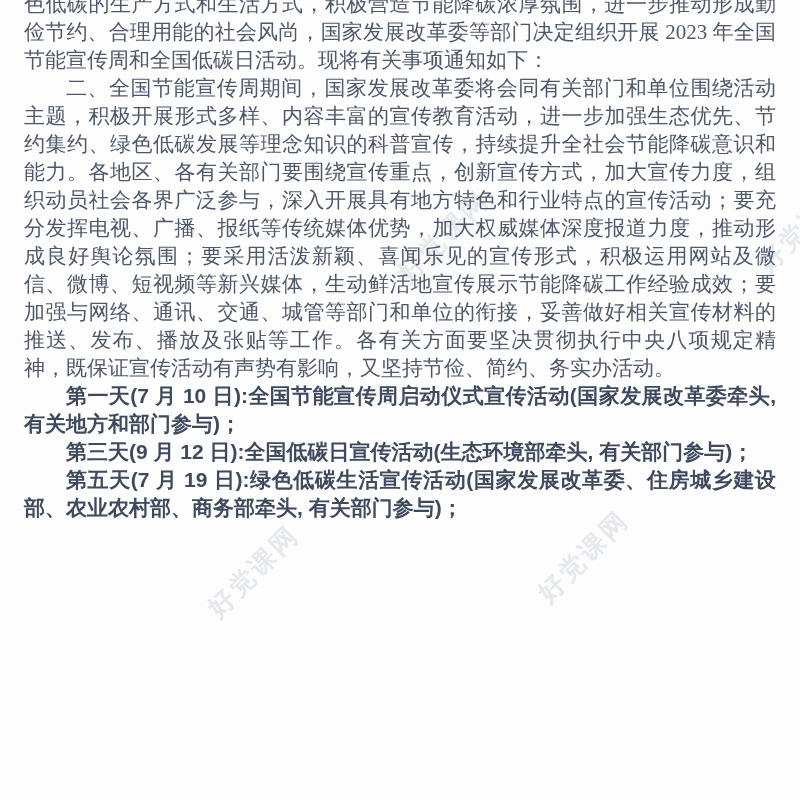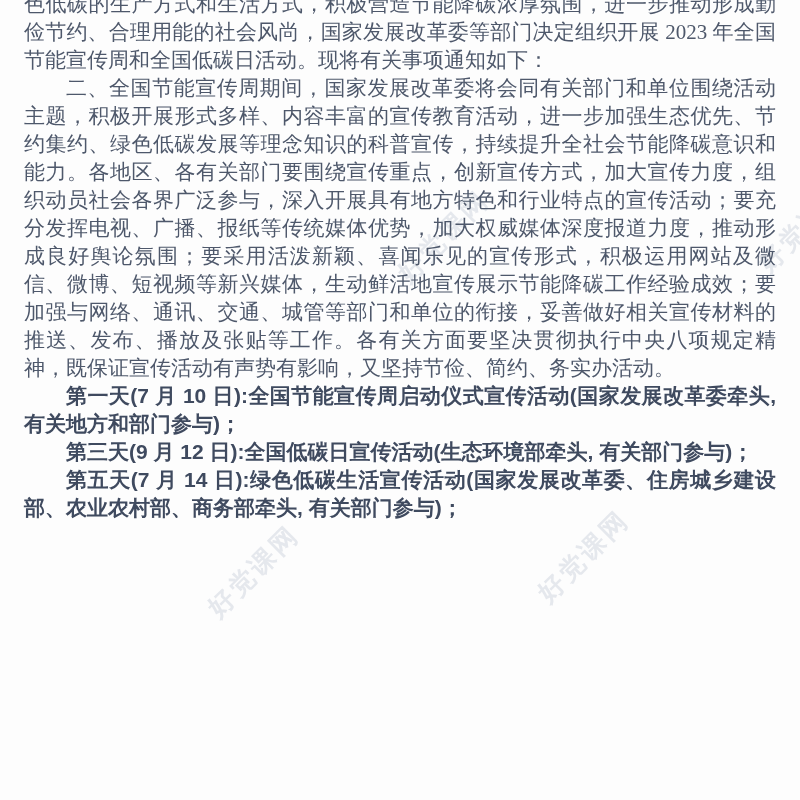--- a/index.html
+++ b/index.html
@@ -75,15 +75,15 @@
       <span class="wm" style="left: 200px; top: 600px;">好党课网</span>
       <span class="wm" style="left: 530px; top: 585px;">好党课网</span>
       <span class="wm" style="left: 390px; top: 265px;">好党课网</span>
       <span class="wm" style="left: 750px; top: 255px;">好党课网</span>
     </div>
   <div class="doc">
       <div class="para no-indent"><span>色低碳的生产方式和生活方式，积极营造节能降碳浓厚氛围，进一步推动形成勤俭节约、合理用能的社会风尚，国家发展改革委等部门决定组织开展 2023 年全国节能宣传周和全国低碳日活动。现将有关事项通知如下：</span></div>
       <div class="para"><span>二、全国节能宣传周期间，国家发展改革委将会同有关部门和单位围绕活动主题，积极开展形式多样、内容丰富的宣传教育活动，进一步加强生态优先、节约集约、绿色低碳发展等理念知识的科普宣传，持续提升全社会节能降碳意识和能力。各地区、各有关部门要围绕宣传重点，创新宣传方式，加大宣传力度，组织动员社会各界广泛参与，深入开展具有地方特色和行业特点的宣传活动；要充分发挥电视、广播、报纸等传统媒体优势，加大权威媒体深度报道力度，推动形成良好舆论氛围；要采用活泼新颖、喜闻乐见的宣传形式，积极运用网站及微信、微博、短视频等新兴媒体，生动鲜活地宣传展示节能降碳工作经验成效；要加强与网络、通讯、交通、城管等部门和单位的衔接，妥善做好相关宣传材料的推送、发布、播放及张贴等工作。各有关方面要坚决贯彻执行中央八项规定精神，既保证宣传活动有声势有影响，又坚持节俭、简约、务实办活动。</span></div>
       <div class="para schedule"><span class="b">第一天(7 月 10 日):全国节能宣传周启动仪式宣传活动(国家发展改革委牵头, 有关地方和部门参与)；</span></div>
       <div class="para schedule"><span class="b">第三天(9 月 12 日):全国低碳日宣传活动(生态环境部牵头, 有关部门参与)；</span></div>
-      <div class="para schedule"><span class="b">第五天(7 月 14 日):绿色低碳生活宣传活动(国家发展改革委、住房城乡建设部、农业农村部、商务部牵头, 有关部门参与)；</span></div>
+      <div class="para schedule"><span class="b">第五天(7 月 19 日):绿色低碳生活宣传活动(国家发展改革委、住房城乡建设部、农业农村部、商务部牵头, 有关部门参与)；</span></div>
     </div>
 </div>
 
 </body></html>

